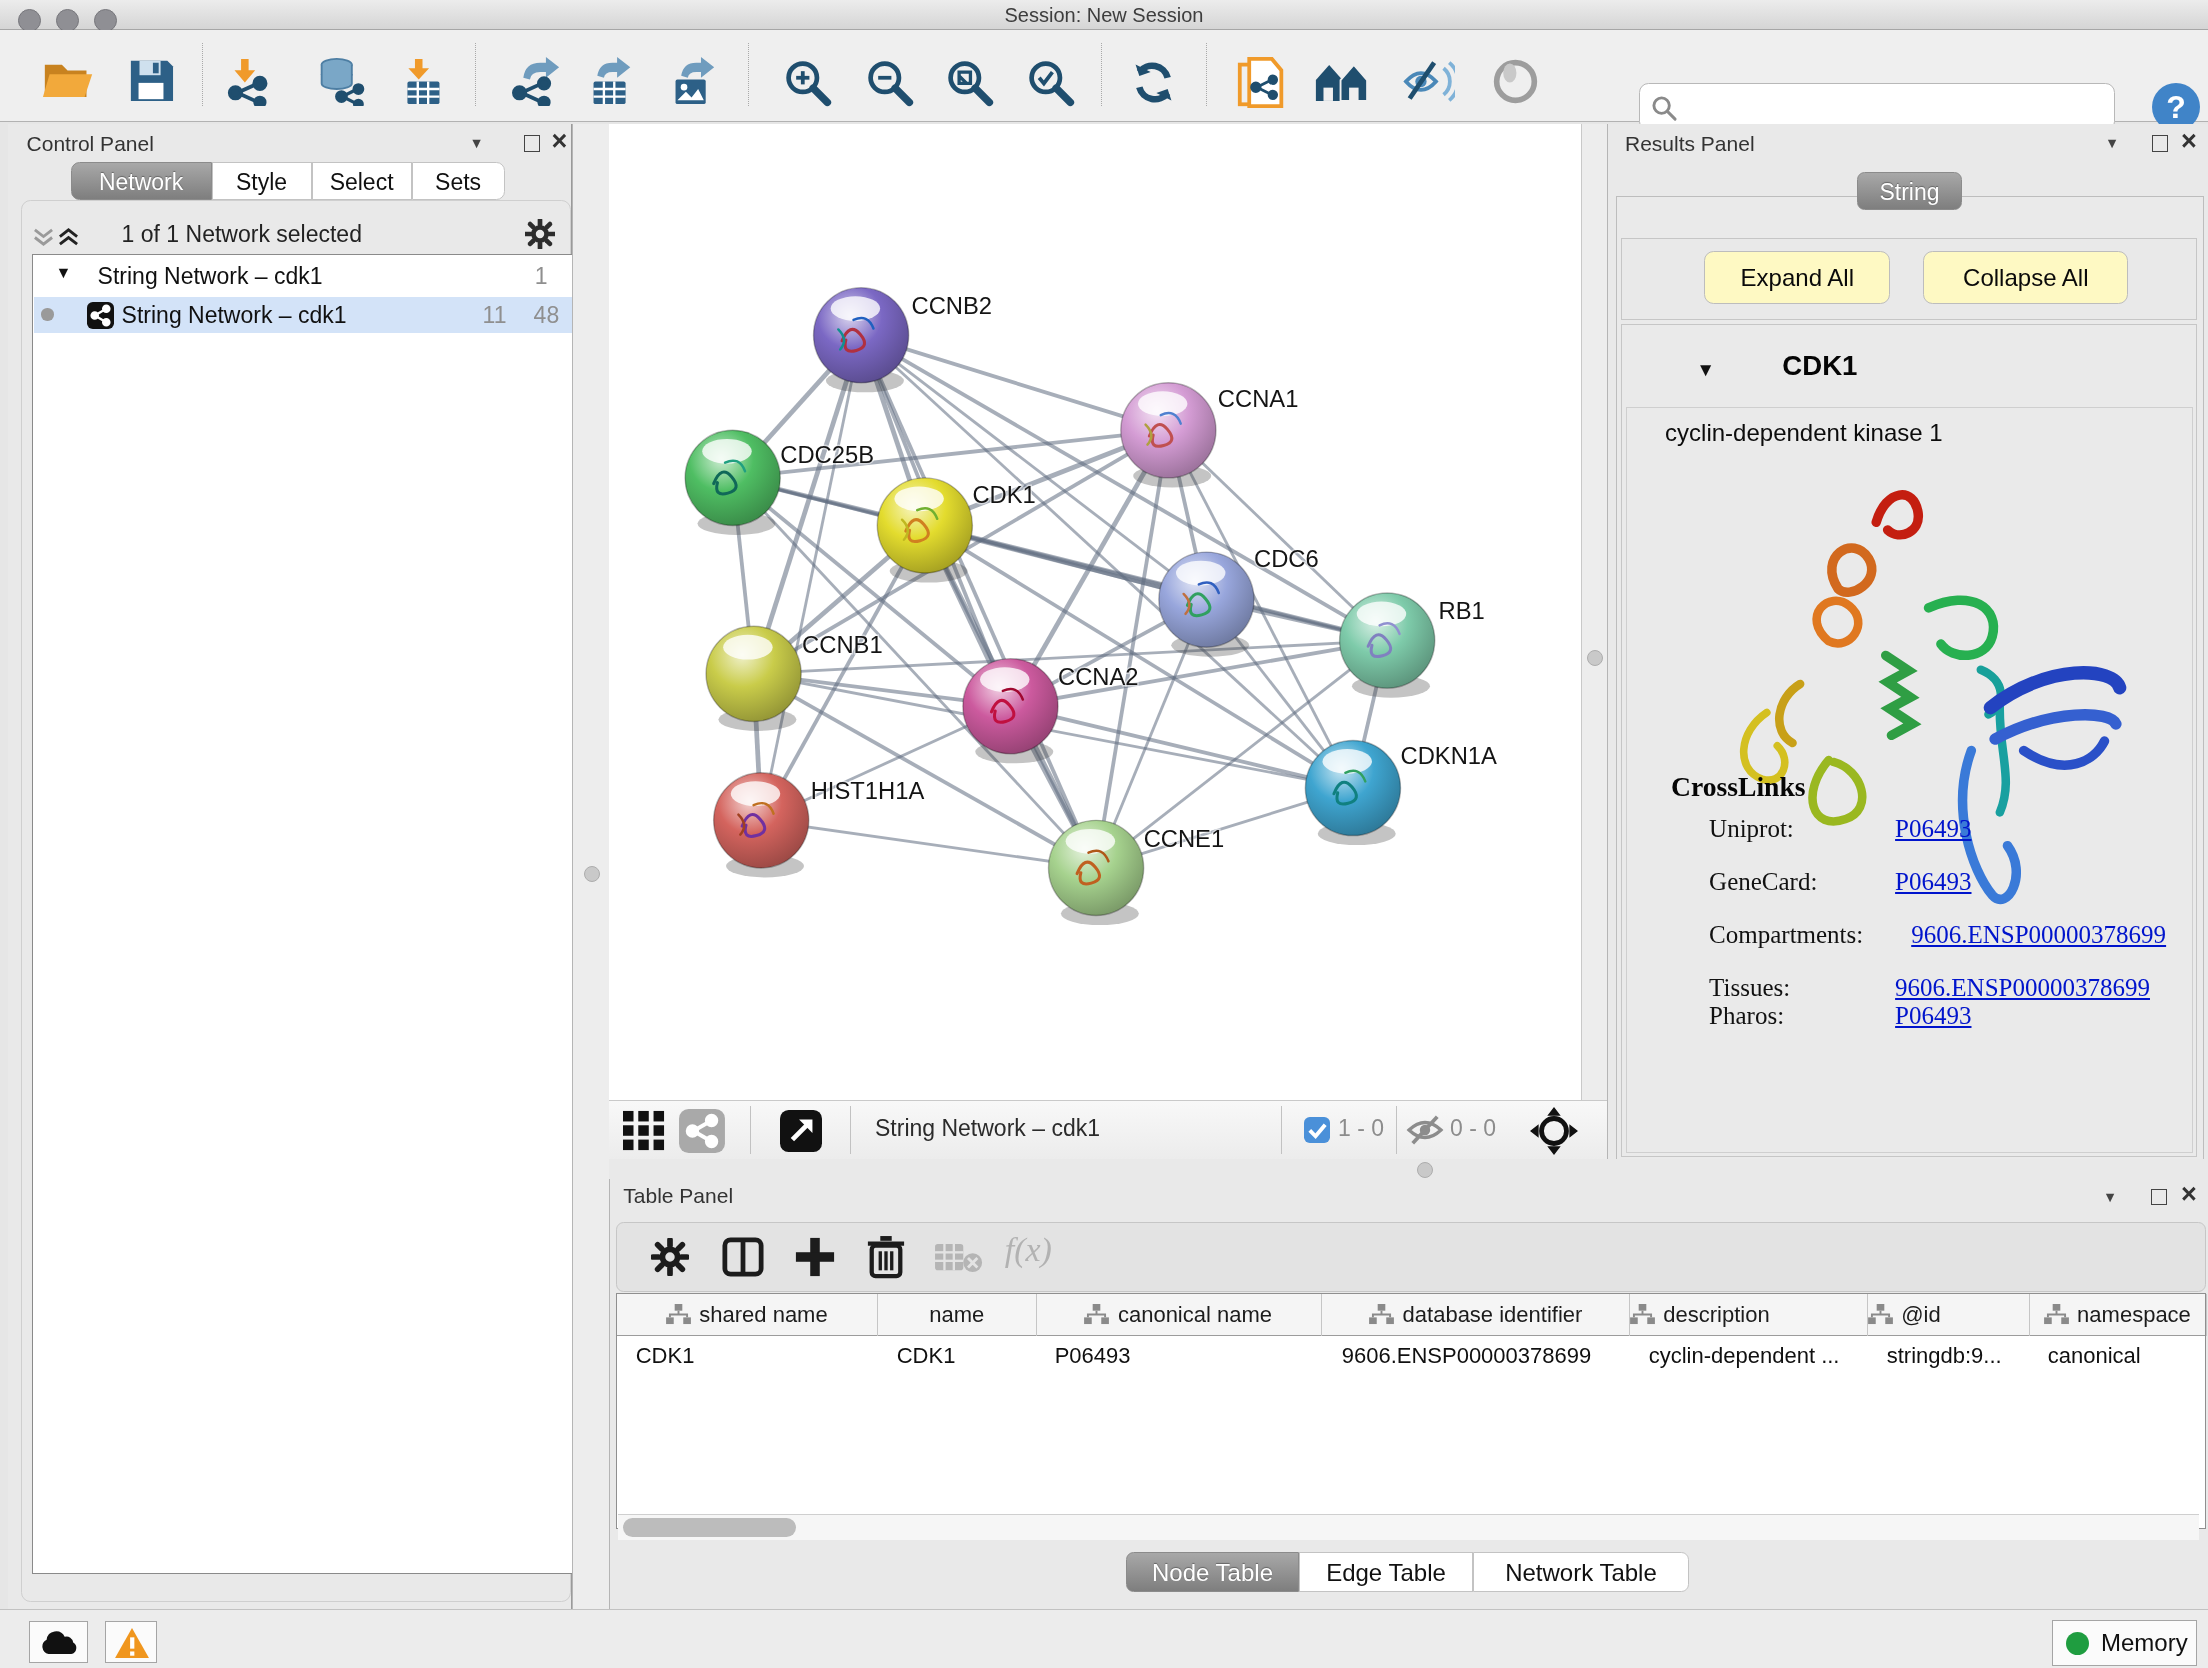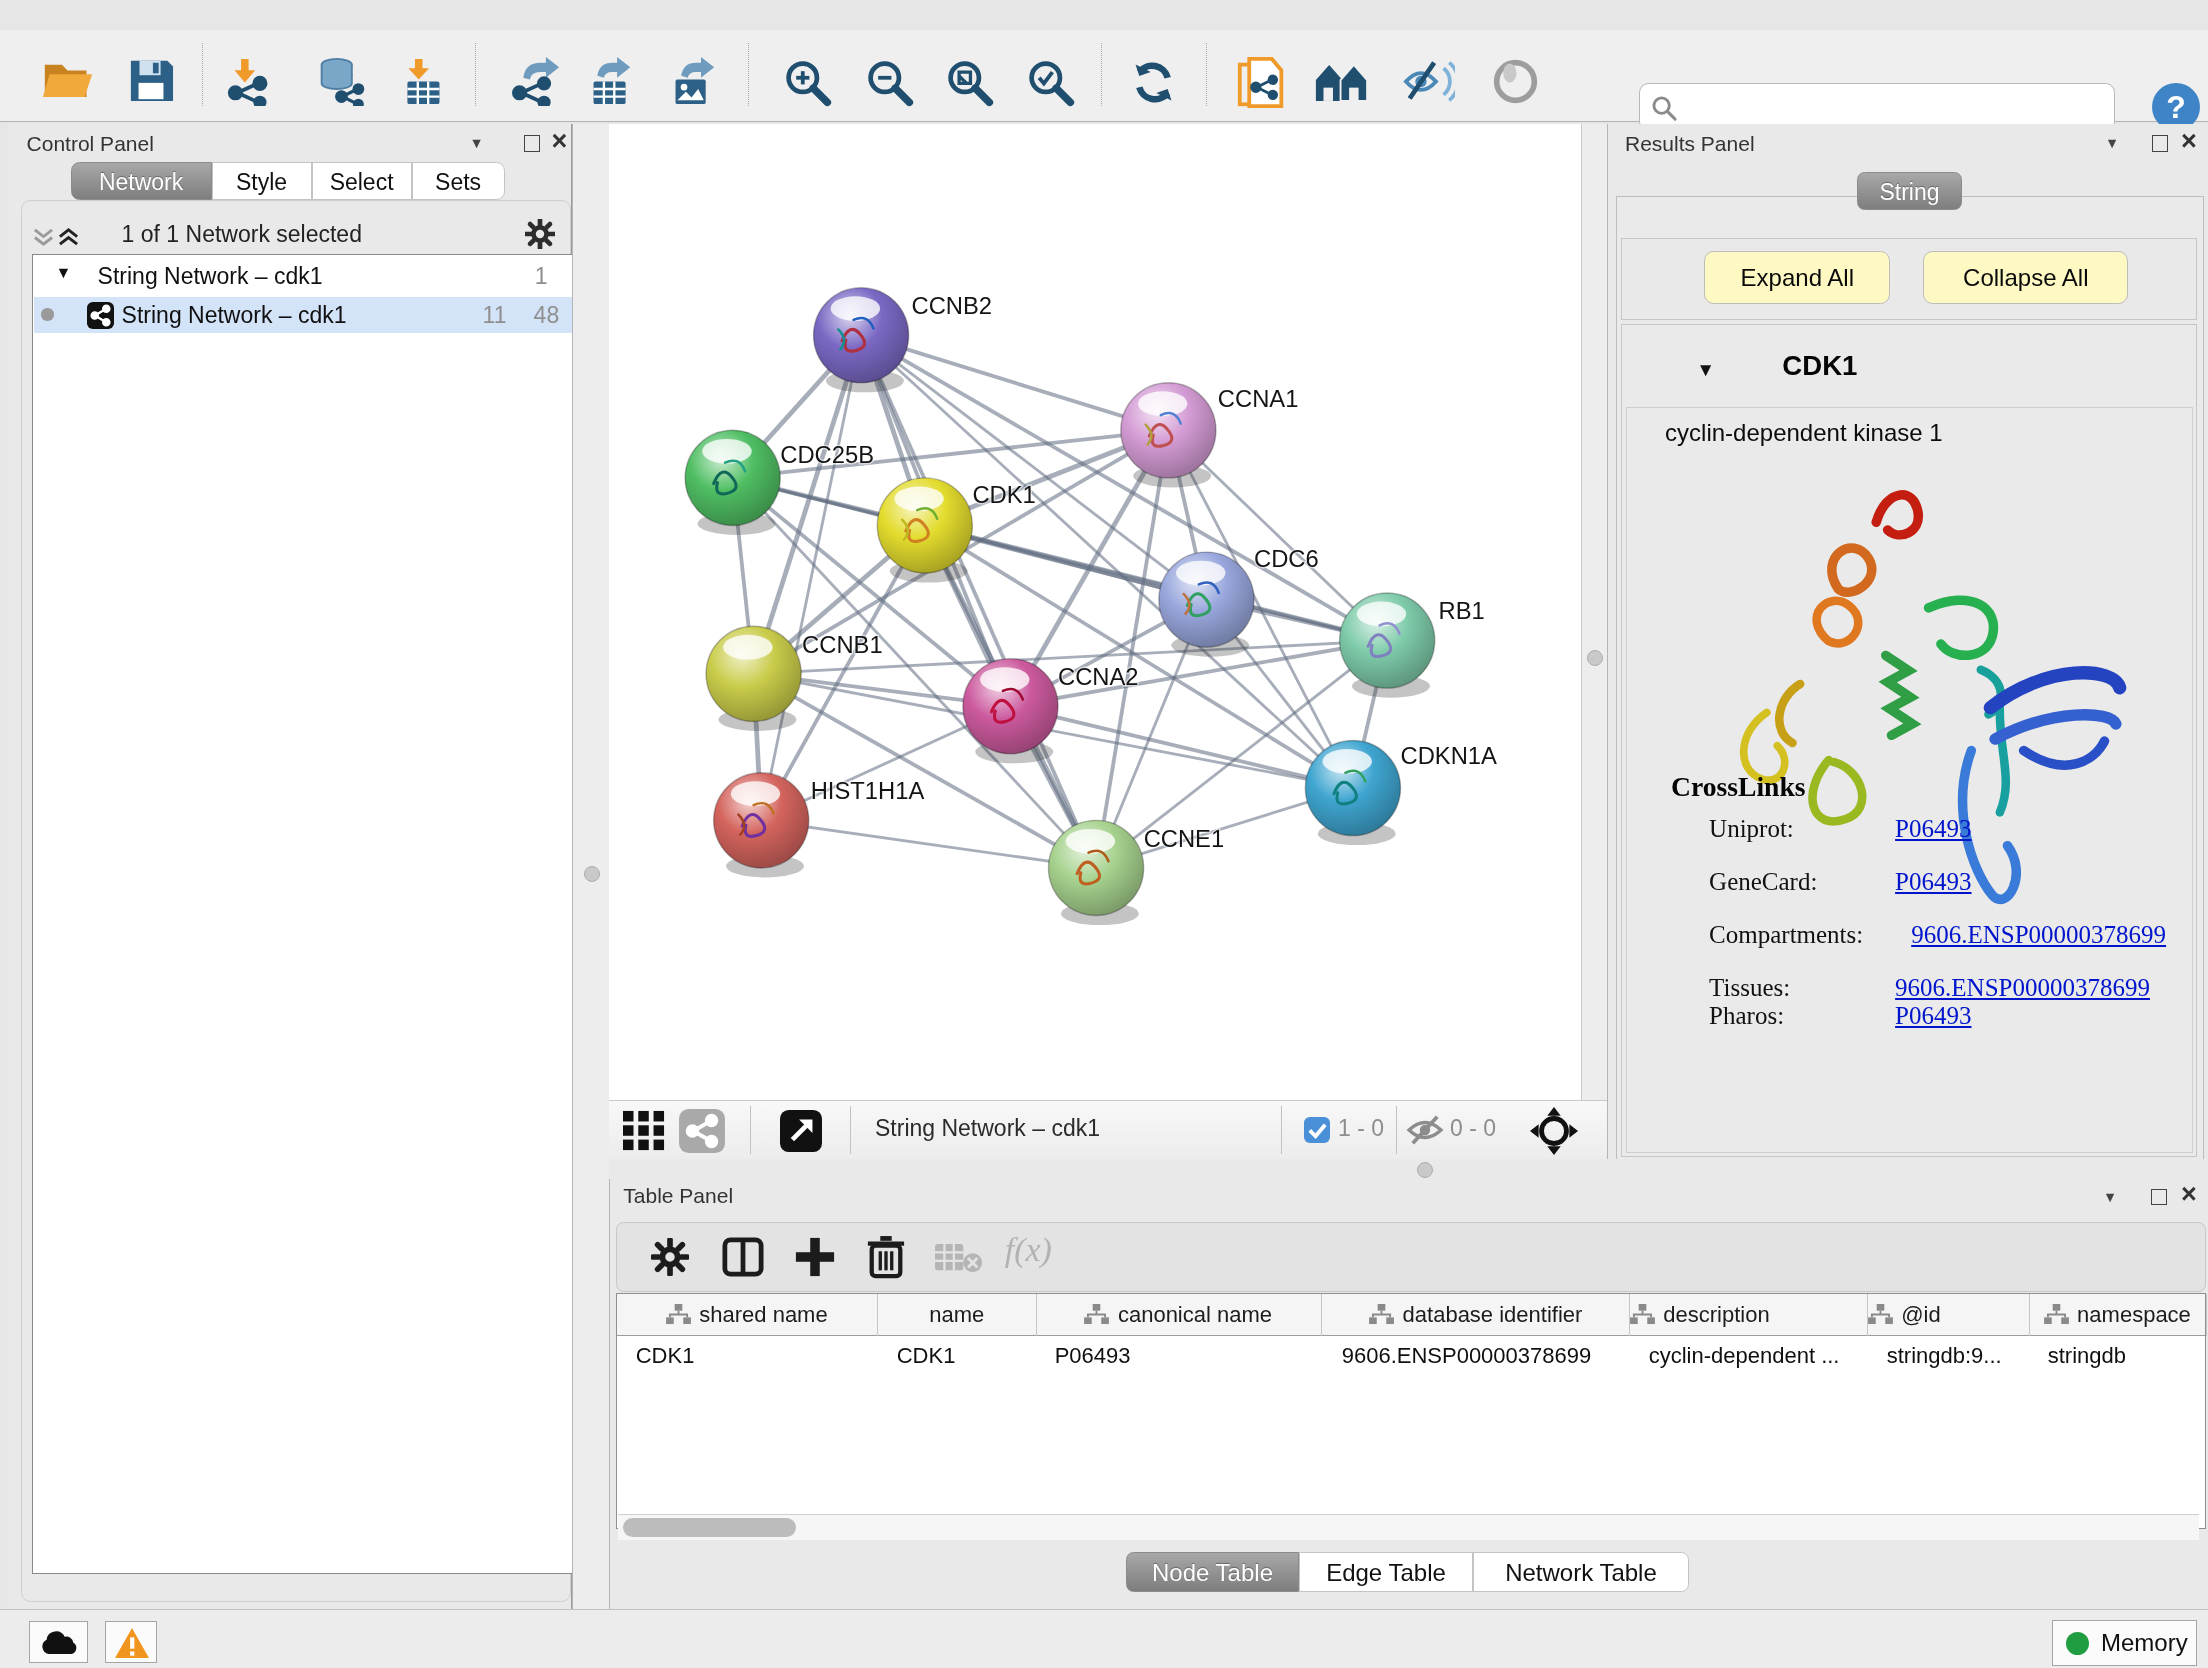--- a/index.html
+++ b/index.html
@@ -57,20 +57,26 @@
   .node-label{font-size:25px;fill:#141414;paint-order:stroke;stroke:#ffffff;stroke-width:3px;
       stroke-opacity:.55;font-family:"Liberation Sans",sans-serif;}
   input.searchbox{position:absolute;left:1639px;top:53px;width:476px;height:48px;border:1.9px solid #b8b8b8;
       border-radius:9.5px;font-size:23px;padding:0 13.3px 0 46px;background:#fff;box-sizing:border-box;outline:none;}
 </style>
 </head>
 <body>
 
 <div id="root">
 
+  <div id="titlebar" class="abs">
+    <div class="abs tl" style="left:18px;"></div>
+    <div class="abs tl" style="left:56px;"></div>
+    <div class="abs tl" style="left:94px;"></div>
+    <div id="win-title" class="abs">Session: New Session</div>
+  </div>
 
   <div id="toolbar" class="abs">
     <svg class="abs tbi" style="left:42px;" width="53" height="46" viewBox="0 0 56 48">
       <path d="M3 8 h18 l6 6 h20 v28 H3 z" fill="#c8821f"></path>
       <path d="M8 18 h45 l-8 24 H1 z" fill="#f2a93b"></path>
     </svg>
     <svg class="abs tbi" style="left:127px;" width="48" height="46" viewBox="0 0 50 48">
       <path d="M4 4 h38 l6 6 v36 H4 z" fill="#2d6087"></path>
       <rect x="13" y="4" width="22" height="15" fill="#cfe0ee"></rect>
       <rect x="27" y="6" width="6" height="11" fill="#2d6087"></rect>
@@ -723,21 +729,21 @@
               </svg><span>namespace</span></div>
           </div>
         </div>
       <div id="tp-rows">
           <div class="td" style="left: 19px; width: 236px;">CDK1</div>
           <div class="td" style="left: 280px; width: 134px;">CDK1</div>
           <div class="td" style="left: 438px; width: 262px;">P06493</div>
           <div class="td" style="left: 725px; width: 282px;">9606.ENSP00000378699</div>
           <div class="td" style="left: 1032px; width: 213px;">cyclin-dependent ...</div>
           <div class="td" style="left: 1270px; width: 137px;">stringdb:9...</div>
-          <div class="td" style="left: 1431px; width: 153px;">stringdb</div>
+          <div class="td" style="left: 1431px; width: 153px;">canonical</div>
         </div>
     </div>
     <div class="abs" style="left:7.6px;top:335px;width:1581px;height:25px;background:#f6f6f6;border-top:1px solid #cfcfcf;">
       <div class="abs" style="left:5.7px;top:2.9px;width:173px;height:19px;background:#bcbcbc;border-radius:9.5px;"></div>
     </div>
 
     <div id="tp-tabs" class="abs" style="left:516px;top:373px;"><div class="tab bt-tab sel" style="display: inline-block; width: 173px; border-radius: 7.6px 0px 0px 7.6px;">Node Table</div><div class="tab bt-tab" style="display: inline-block; width: 174px;">Edge Table</div><div class="tab bt-tab" style="display: inline-block; width: 216px; border-radius: 0px 7.6px 7.6px 0px;">Network Table</div></div>
   </div>
 
   <div id="statusbar" class="abs">

